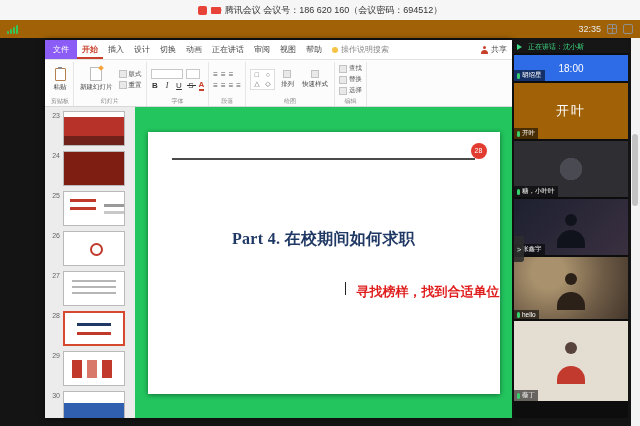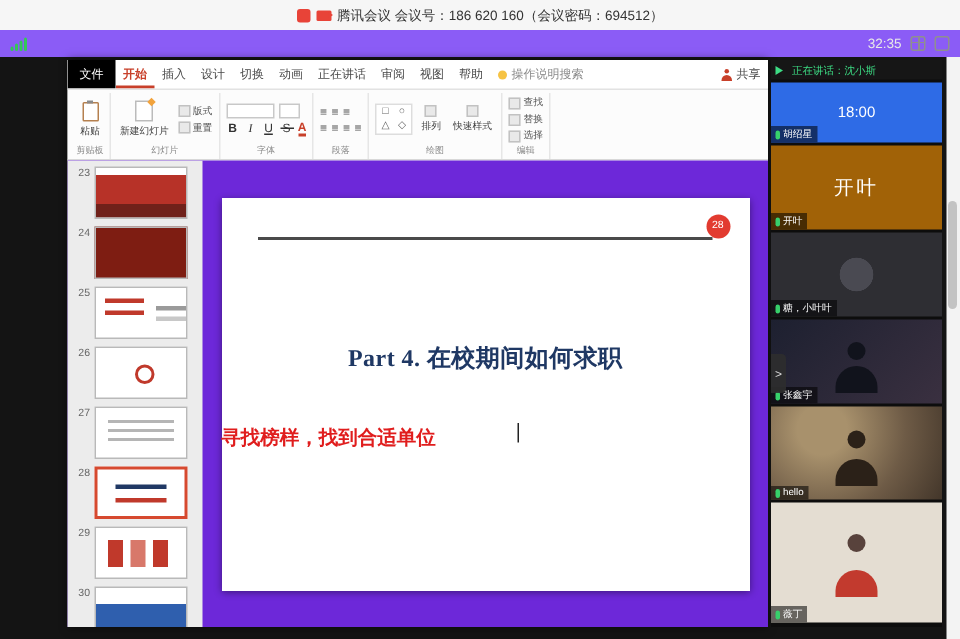--- a/index.html
+++ b/index.html
@@ -9,38 +9,38 @@
     -webkit-font-smoothing:antialiased;
   }
   
   .titlebar{position:absolute;top:0;left:0;width:640px;height:20px;background:#f6f6f6;
     border-bottom:1px solid #ddd;display:flex;align-items:center;justify-content:center;
     gap:4px;font-size:9px;color:#333;white-space:nowrap}
   .tb-logo{width:9px;height:9px;background:#e84338;border-radius:2px;display:inline-block}
   .tb-cam{width:10px;height:7px;background:#e84338;border-radius:1px;position:relative;display:inline-block}
   .tb-cam::after{content:"";position:absolute;right:-3px;top:1px;border:2.5px solid transparent;border-left:3px solid #e84338}
   
-  .subbar{position:absolute;top:20px;left:0;width:640px;height:18px;background:#8b5cf6;
+  .subbar{position:absolute;top:20px;left:0;width:640px;height:18px;background:#a16207;
     display:flex;align-items:center;justify-content:space-between;padding:0 7px;box-sizing:border-box}
   .signal{display:flex;align-items:flex-end;gap:1px;height:10px}
   .signal i{display:block;width:2px;background:#35c759;border-radius:1px}
   .signal i:nth-child(1){height:3px}.signal i:nth-child(2){height:5px}
   .signal i:nth-child(3){height:7px}.signal i:nth-child(4){height:9px}
   .sub-right{display:flex;align-items:center;gap:6px}
   .clock{color:#e8e8e8;font-size:9px}
   .sub-ic{width:10px;height:10px;border:1px solid #8f8f8f;border-radius:2px;display:inline-block;box-sizing:border-box}
   .sub-ic.grid{background:linear-gradient(#8f8f8f 1px,transparent 1px) 0 3px/10px 4px no-repeat,
                linear-gradient(90deg,#8f8f8f 1px,transparent 1px) 4px 0/5px 10px no-repeat}
   
   .ppt{position:absolute;left:45px;top:40px;width:467px;height:378px;background:#fff;
     display:flex;flex-direction:column;overflow:hidden;box-shadow:0 0 6px rgba(0,0,0,.6)}
   .tabs{height:19px;min-height:19px;background:#fff;border-bottom:1px solid #e2e2e2;
     display:flex;align-items:stretch;font-size:8px;color:#494949;white-space:nowrap;overflow:hidden}
   .tab{padding:0 5px;display:flex;align-items:center;gap:3px}
-  .tab.file{background:#000000;color:#fff;padding:0 8px}
+  .tab.file{background:#8b5cf6;color:#fff;padding:0 8px}
   .tab.sel{color:#c8402a;font-weight:bold;box-shadow:inset 0 -2px 0 #c8402a}
   .tab.search{color:#8a8a8a}
   .bulb{width:6px;height:6px;border-radius:50%;background:#f6c344;display:inline-block}
   .spacer{flex:1}
   .person{width:7px;height:8px;position:relative;display:inline-block}
   .person::before{content:"";position:absolute;left:2px;top:0;width:3px;height:3px;border-radius:50%;background:#c8402a}
   .person::after{content:"";position:absolute;left:0;bottom:0;width:7px;height:4px;border-radius:4px 4px 0 0;background:#c8402a}
   
   .ribbon{height:47px;min-height:47px;background:#fcfcfc;border-bottom:1px solid #d8d8d8;
     display:flex;align-items:stretch;padding:2px 2px 0;box-sizing:border-box;overflow:hidden}
@@ -61,21 +61,21 @@
   .fbox.small{width:12px}
   .fbtn{font-size:8px;width:9px;text-align:center;color:#333;line-height:9px}
   .fbtn.b{font-weight:bold}.fbtn.i{font-style:italic;font-family:"Liberation Serif",serif}
   .fbtn.u{text-decoration:underline}.fbtn.s{position:relative}
   .fbtn.s::after{content:"";position:absolute;left:0;right:0;top:4px;height:1px;background:#333}
   .aicon{font-size:8px;color:#555;line-height:9px}
   .shapegrid{display:grid;grid-template-columns:repeat(2,10px);gap:1px;border:1px solid #ddd;padding:1px;background:#fff}
   .shapegrid span{font-size:7px;line-height:8px;color:#666;text-align:center}
   .redA{color:#c8402a;font-weight:bold;font-size:8px;border-bottom:2px solid #c8402a;line-height:8px}
   
-  .pptbody{flex:1;display:flex;background:#6d28d9;overflow:hidden}
+  .pptbody{flex:1;display:flex;background:#22c55e;overflow:hidden}
   .thumbs{width:90px;min-width:90px;background:#ececec;padding:4px 4px 0 2px;box-sizing:border-box;
     display:flex;flex-direction:column;gap:5px;overflow:hidden}
   .titem{display:flex;gap:3px;align-items:flex-start}
   .tnum{width:13px;font-size:7px;color:#666;text-align:right;padding-top:1px}
   .tbox{width:62px;height:35px;background:#fff;border:1px solid #b9b9b9;position:relative;overflow:hidden;box-sizing:border-box}
   .titem.sel .tbox{border:2px solid #d6492f}
   .v23{background:linear-gradient(#fff 0 14%,#b73228 14% 72%,#70211a 72%)}
   .v24{background:#7e1d12}
   .v25::after{content:"";position:absolute;left:6px;top:7px;width:26px;height:3px;background:#c0392b;
     box-shadow:0 8px 0 #c0392b,34px 5px 0 #9a9a9a,34px 12px 0 #c8c8c8}
@@ -87,29 +87,29 @@
   .v29::after{content:"";position:absolute;left:8px;top:8px;width:10px;height:18px;background:#c0392b;
     box-shadow:15px 0 0 #d8786a,30px 0 0 #c0392b}
   .v30{background:linear-gradient(#fff 0 32%,#2f5fae 32%)}
   .canvas{flex:1;display:flex;align-items:center;justify-content:center;position:relative}
   .slide{width:352px;height:262px;background:#fff;box-shadow:0 1px 5px rgba(0,0,0,.45);position:relative}
   .topline{position:absolute;top:26px;left:7%;width:86%;border-top:2px solid #4a4a4a}
   .badge{position:absolute;top:11px;right:13px;width:16px;height:16px;border-radius:50%;background:#e23b30;
     color:#fff;font-size:7px;display:flex;align-items:center;justify-content:center}
   .stitle{position:absolute;top:97px;left:0;right:0;text-align:center;
     font-family:"Liberation Serif",serif;font-weight:700;font-size:16px;color:#1f3864;letter-spacing:.3px}
-  .ssub{position:absolute;top:151px;left:0;right:0;text-align:left;font-weight:700;font-size:13px;color:#e01d1d}
+  .ssub{position:absolute;top:151px;left:0;right:0;text-align:right;font-weight:700;font-size:13px;color:#e01d1d}
   .caret{position:absolute;top:150px;left:56%;width:1px;height:13px;background:#222}
   
   .videos{position:absolute;left:514px;top:40px;width:114px;height:378px;background:#0d0d0d;overflow:hidden}
   .vheader{height:13px;display:flex;align-items:center;gap:3px;padding:0 3px;background:#161616;
     color:#3ddc84;font-size:7px;white-space:nowrap;overflow:hidden}
   .vol{width:0;height:0;border:3px solid transparent;border-left:5px solid #3ddc84;display:inline-block}
   .tile{position:relative;margin-top:2px;width:114px;background:#333;overflow:hidden}
-  .h40{height:40px}.h56{height:56px}.h62{height:62px}.h80{height:80px}
+  .h40{height:26px}.h56{height:56px}.h62{height:62px}.h80{height:80px}
   .big{position:absolute;inset:0;display:flex;align-items:center;justify-content:center;color:#fff}
   .t-blue{background:#2e6be6}.t-blue .big{font-size:10px}
   .t-init{background:#a16207}.t-init .big{font-size:13px;letter-spacing:2px}
   .t-dark{background:#2e2e33}
   .t-dark::after{content:"";position:absolute;left:50%;top:50%;width:26px;height:26px;border-radius:50%;
     transform:translate(-50%,-50%);background:radial-gradient(circle,#4a4a52 0 60%,transparent 62%)}
   .t-photo1{background:linear-gradient(135deg,#1d2030,#3a3040)}
   .t-photo2{background:radial-gradient(circle at 30% 25%,#a8916c 0 18%,#6e5b46 60%,#43362a)}
   .t-red{background:#e4ddd2}
   .head{position:absolute;left:50%;top:26%;width:12px;height:12px;border-radius:50%;transform:translateX(-50%)}

